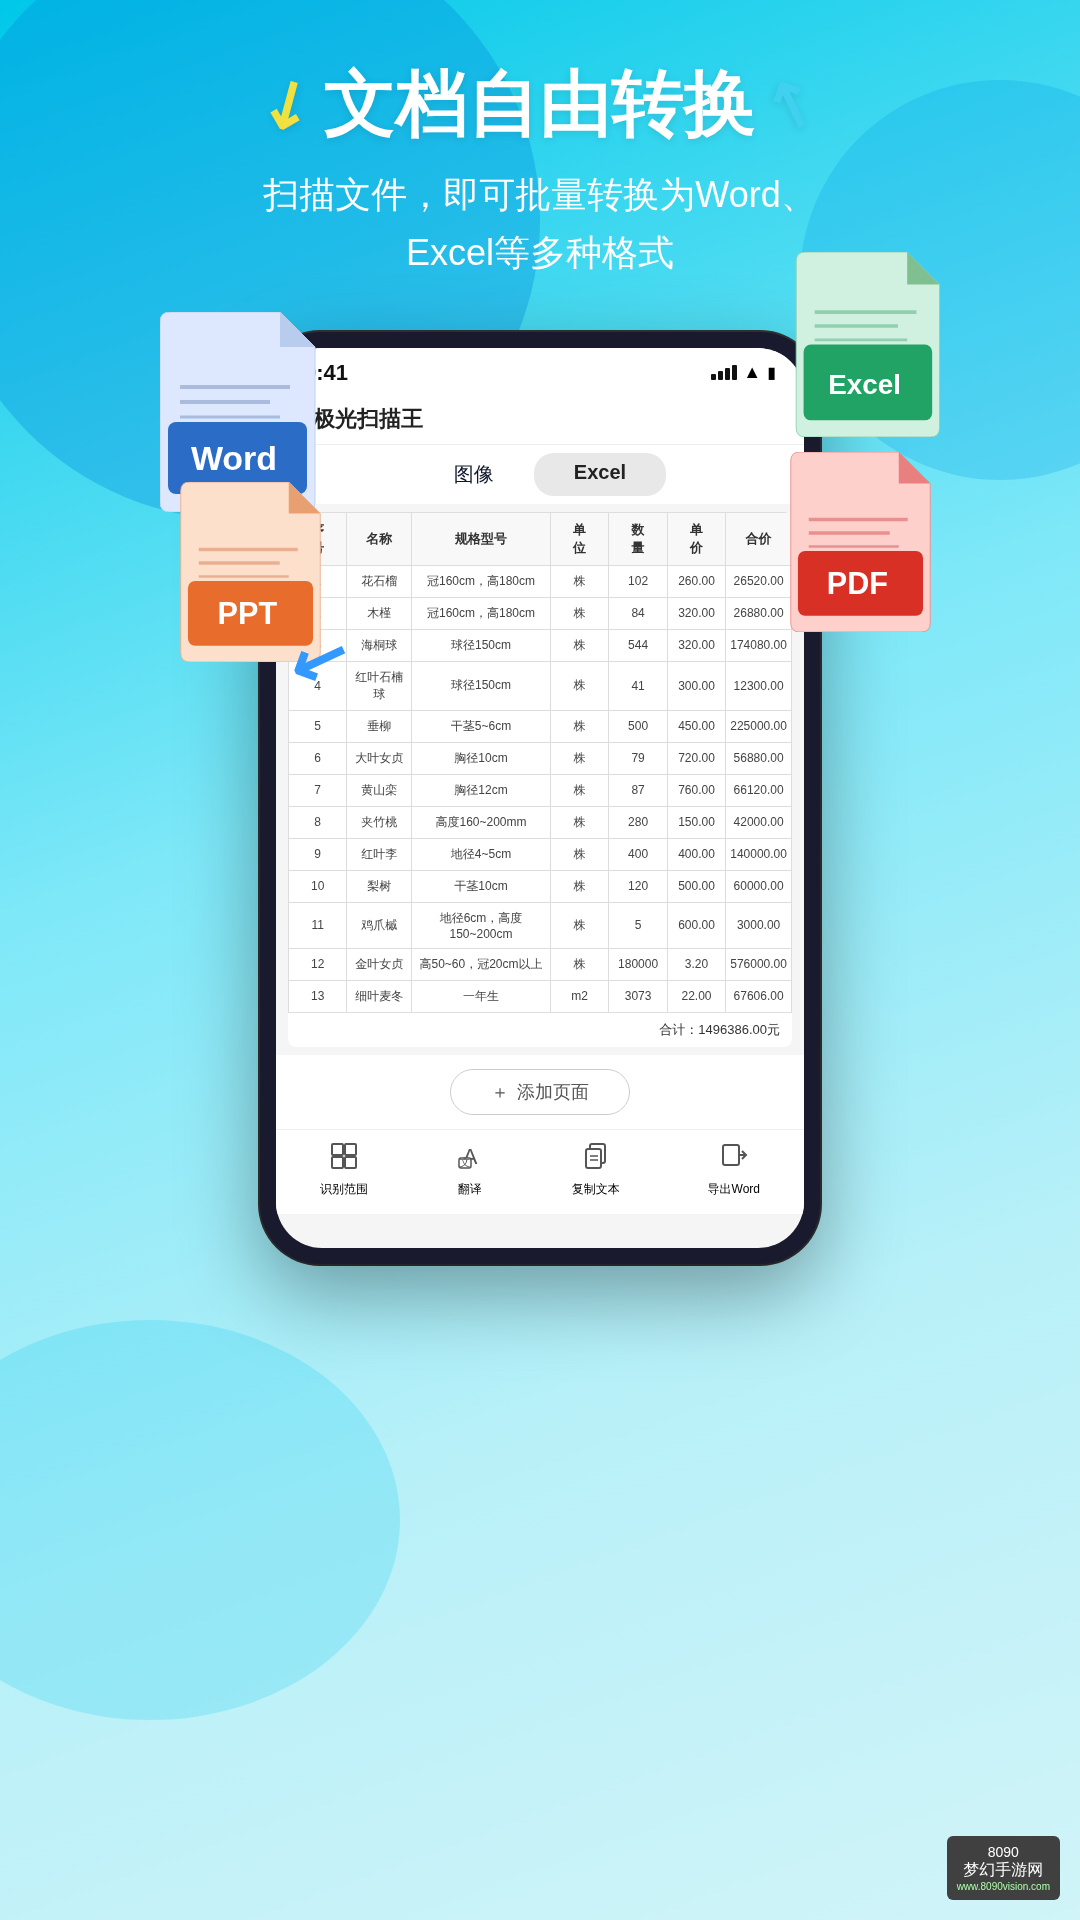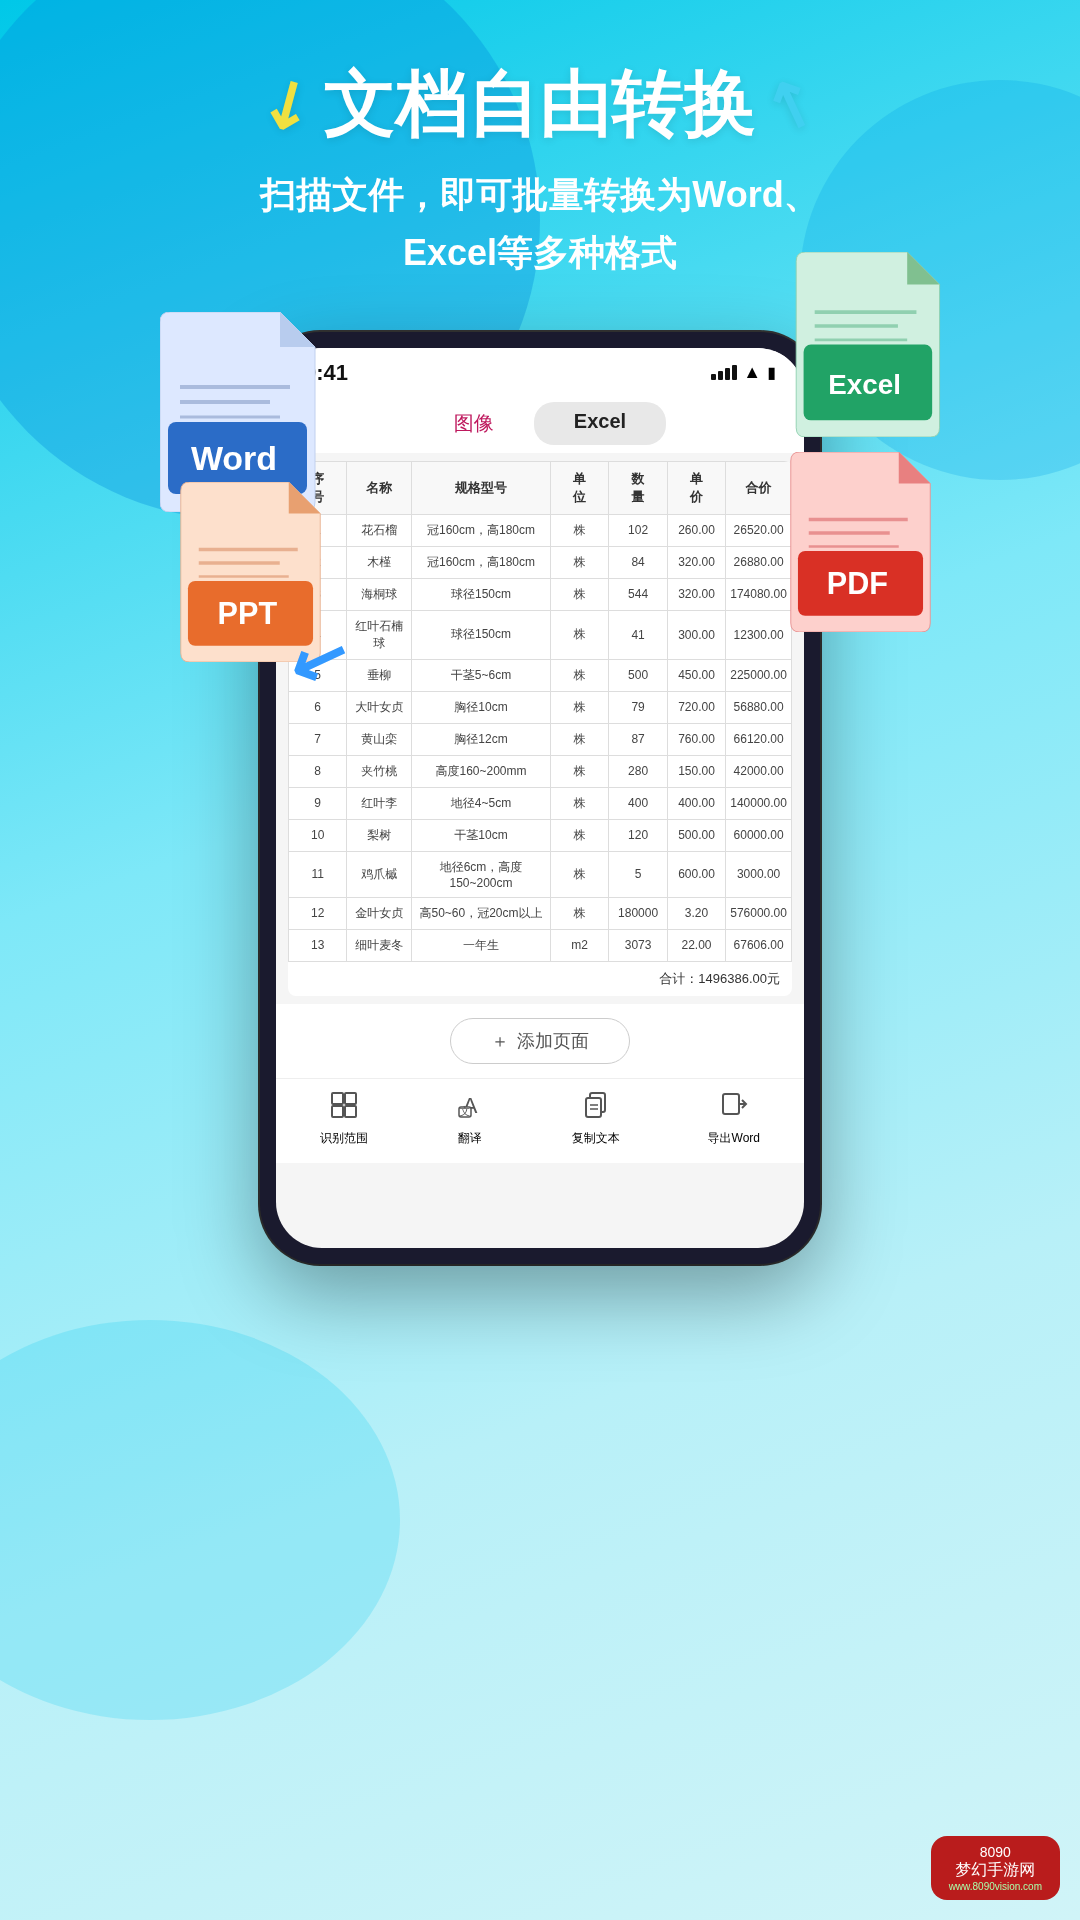--- a/index.html
+++ b/index.html
@@ -73,21 +73,21 @@
       color: #40d0f0;
       font-size: 64px;
       transform: rotate(20deg) scaleX(-1);
       display: inline-block;
     }
     .header-subtitle {
       font-size: 36px;
       color: white;
       margin-top: 20px;
       line-height: 1.6;
-      font-weight: 700;
+      font-weight: 400;
     }
 
     
     .phone-container {
       position: relative;
       z-index: 2;
       display: flex;
       justify-content: center;
       margin-top: 30px;
     }
@@ -162,21 +162,21 @@
     .tabs-bar {
       background: white;
       display: flex;
       justify-content: center;
       padding: 8px 0;
       gap: 0;
     }
     .tab-item {
       padding: 8px 40px;
       font-size: 20px;
-      color: #be185d;
+      color: #0f172a;
       border-radius: 20px;
     }
     .tab-item.active {
       background: #e8e8e8;
       color: #222;
       font-weight: 600;
     }
 
     
     .table-content {
@@ -255,25 +255,25 @@
       align-items: center;
       gap: 8px;
       background: white;
     }
 
     
     .watermark {
       position: absolute;
       bottom: 20px;
       right: 20px;
-      background: #b91c1c;
+      background: #404040;
       color: white;
       font-size: 16px;
-      padding: 8px 18px;
-      border-radius: 16px;
+      padding: 8px 10px;
+      border-radius: 6px;
       z-index: 5;
       text-align: center;
     }
     .watermark-top {
       font-size: 14px;
     }
     .watermark-bottom {
       font-size: 10px;
       color: #aaffaa;
     }
@@ -365,20 +365,24 @@
               <div class="signal-bar" style="height:6px;"></div>
               <div class="signal-bar" style="height:9px;"></div>
               <div class="signal-bar" style="height:12px;"></div>
               <div class="signal-bar" style="height:15px;"></div>
             </div>
             <span class="wifi-icon">▲</span>
             <span style="font-size:16px;">▮</span>
           </div>
         </div>
 
+        <div class="app-header">
+          <span class="back-arrow">‹</span>
+          <span class="app-title">极光扫描王</span>
+        </div>
 
         <div class="tabs-bar">
           <div class="tab-item">
             <span>图像</span>
           </div>
           <div class="tab-item active">
             <span>Excel</span>
           </div>
         </div>
 

